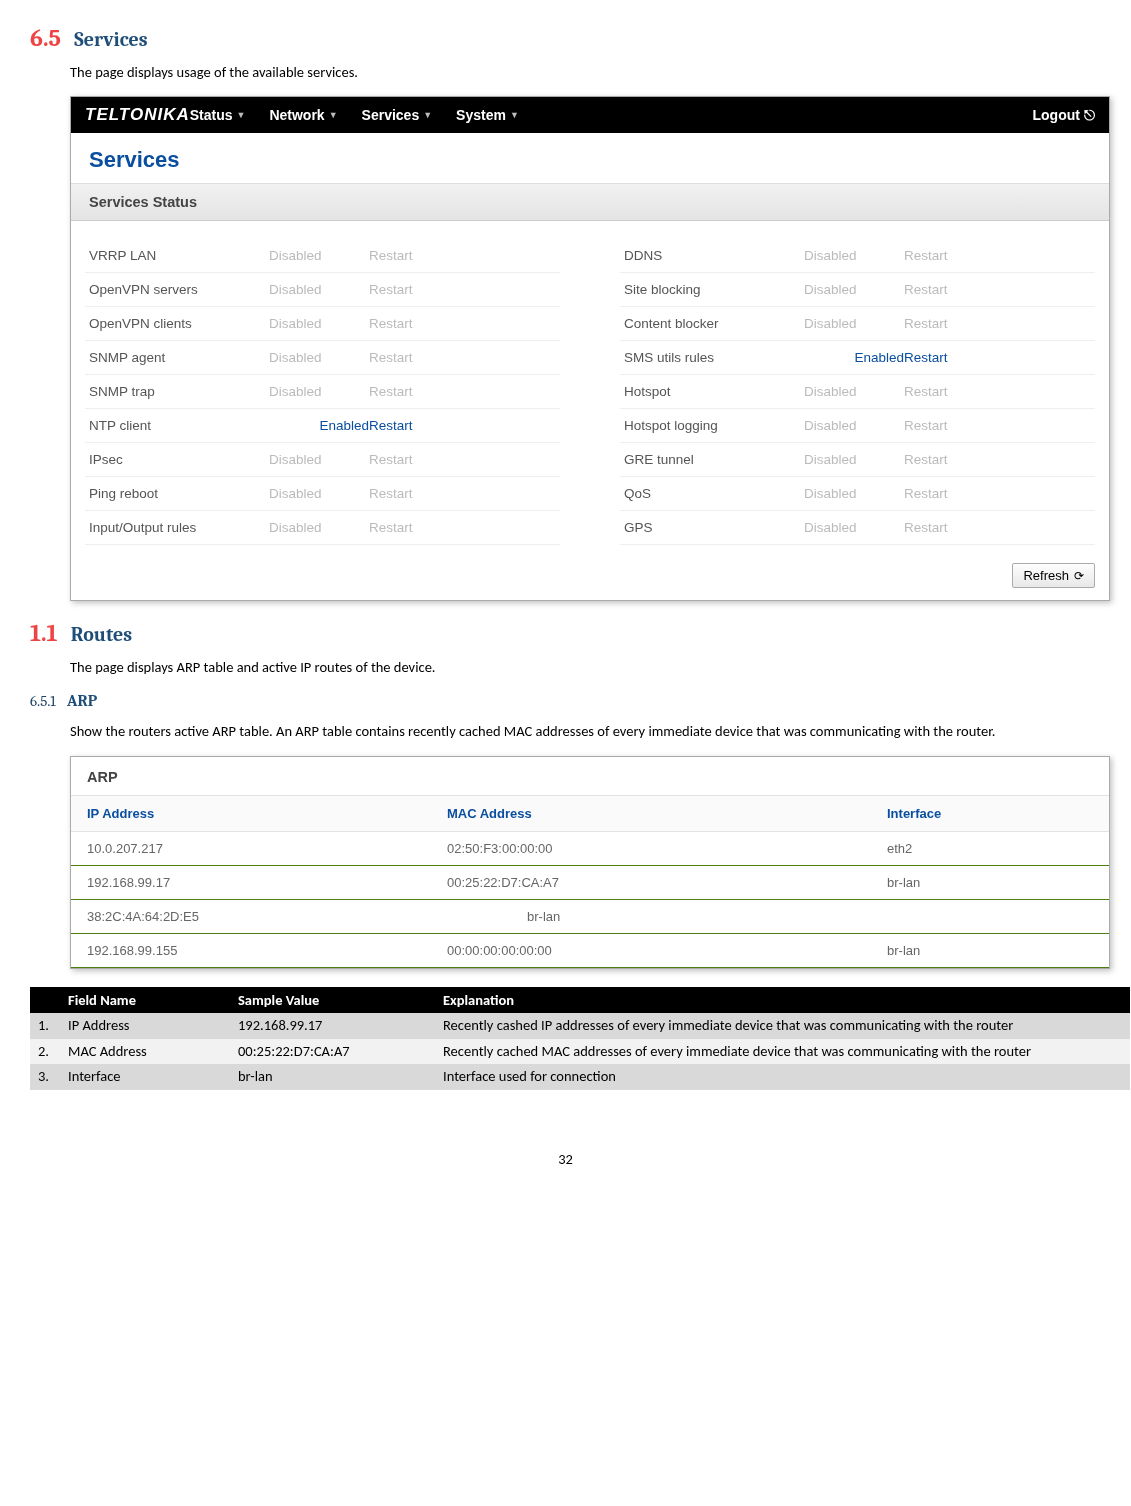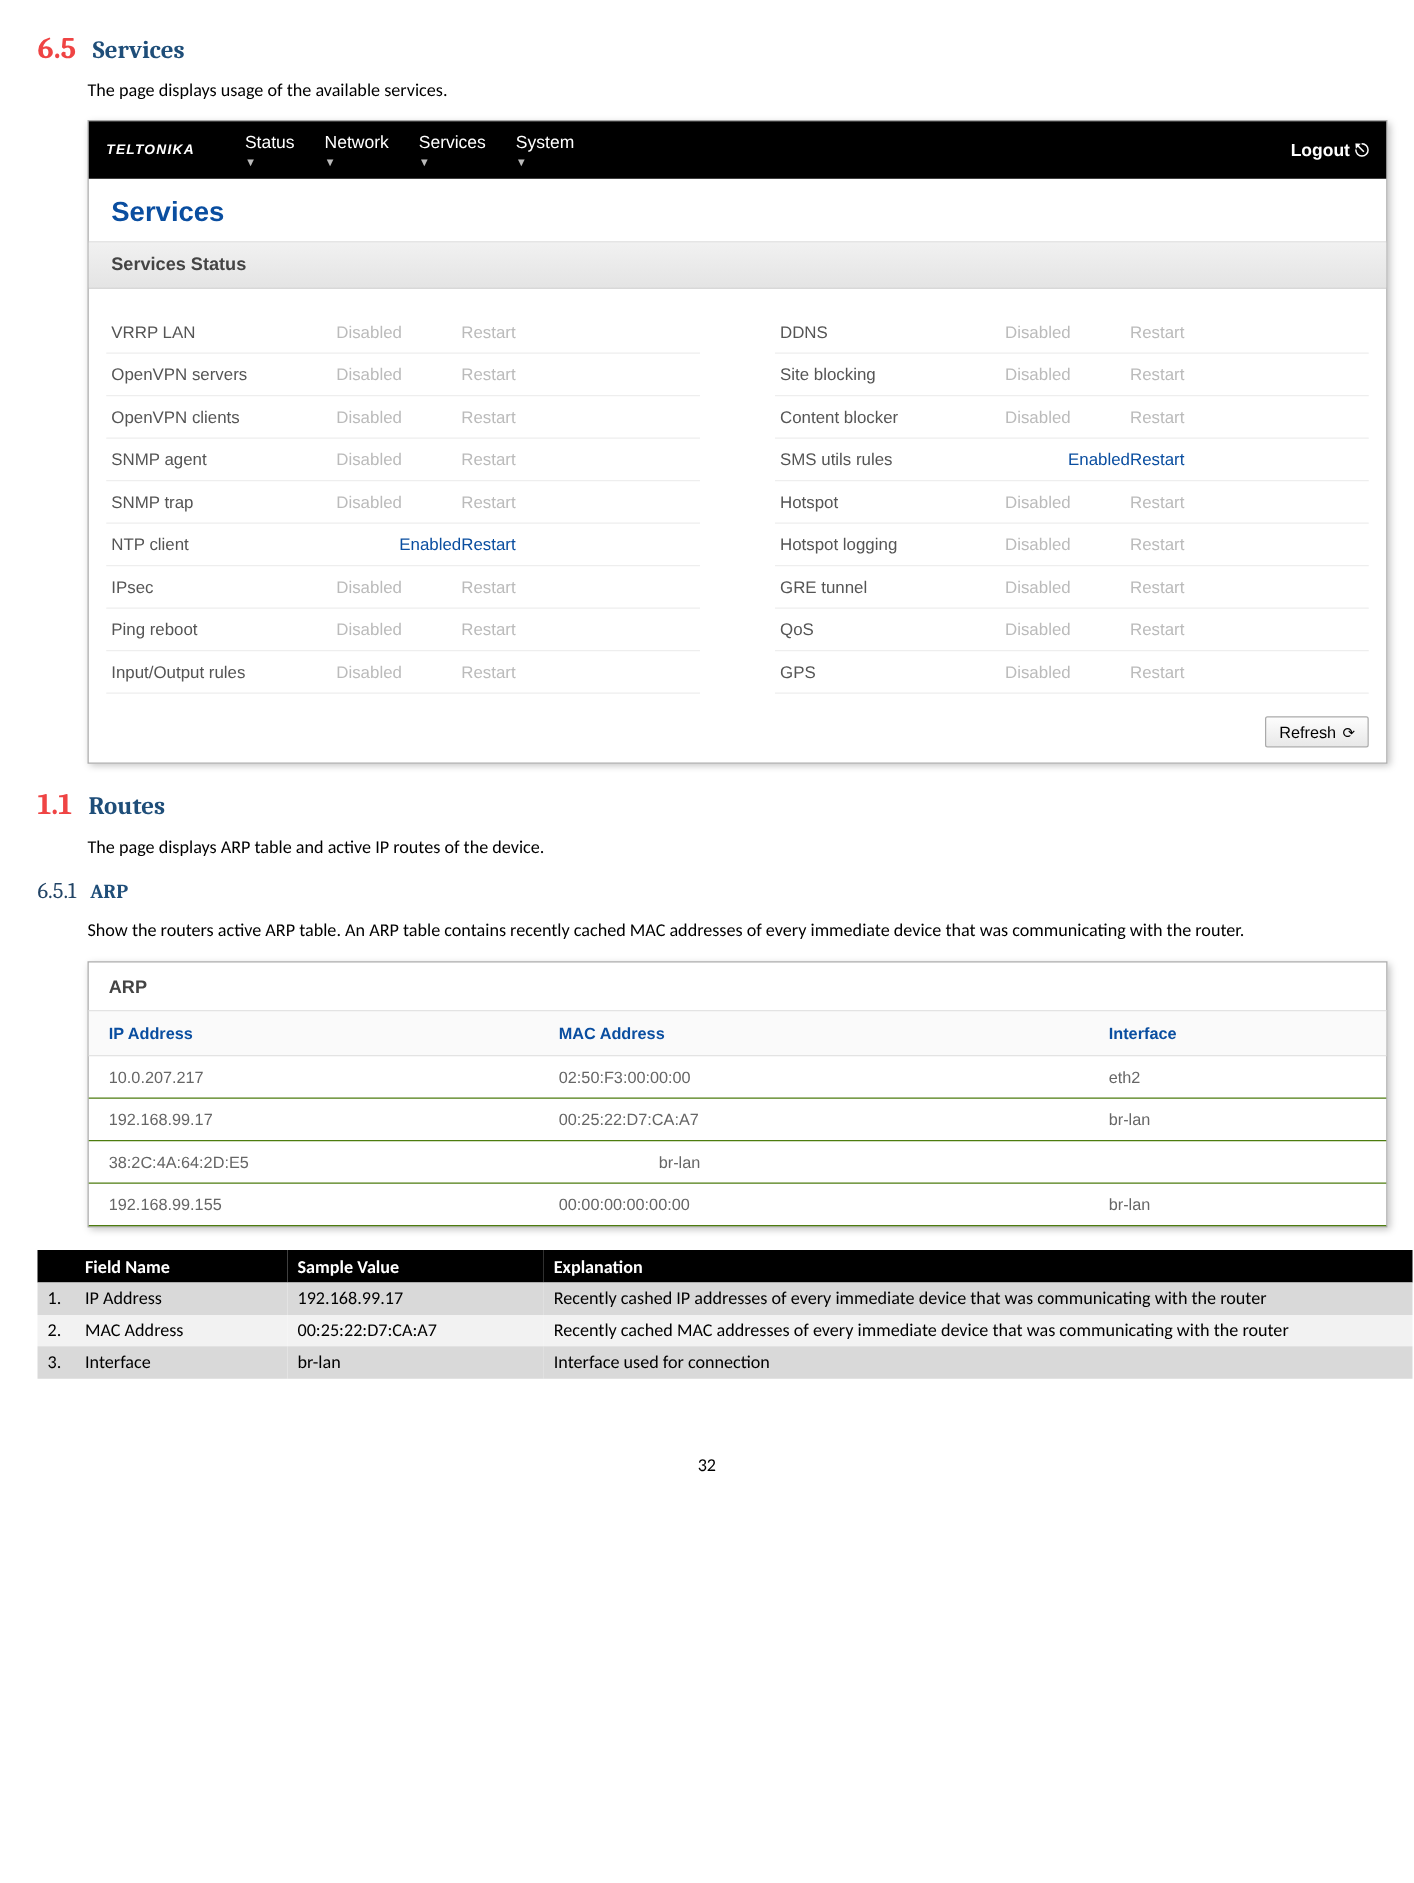--- a/index.html
+++ b/index.html
@@ -7,39 +7,39 @@
   .section-num { color: #ef4444; font-weight: bold; font-size: 24px; margin-right: 10px; font-family: Cambria, serif; }
   .section-title { color: #1f4e79; font-weight: bold; font-size: 20px; font-family: Cambria, serif; }
   .heading-row { margin: 4px 0 10px; }
   .body-text { margin: 0 0 14px 40px; line-height: 1.4; }
   .body-text-j { margin: 0 0 14px 0; line-height: 1.55; text-align: justify; }
   .body-text-j .pad { padding-left: 40px; }
   .screenshot { margin: 0 0 18px 40px; border: 1px solid #aaa; box-shadow: 2px 2px 6px rgba(0,0,0,.25); background: #fff; }
   
   .ss1 { width: 1040px; }
   .ss1-nav { background: #000; color: #fff; display: flex; align-items: center; padding: 8px 14px; font-family: Arial,sans-serif; font-size: 14px; }
-  .ss1-logo { font-weight: bold; font-style: italic; letter-spacing: 1px; font-size: 11px; margin-right: 40px; }
-  .ss1-navitem { margin-right: 24px; font-weight: normal; display:flex; gap:4px;flex-direction:column;}
+  .ss1-logo { font-weight: bold; font-style: italic; letter-spacing: 1px; font-size: 17px; }
+  .ss1-navitem { margin-right: 24px; font-weight: bold; display:flex; align-items:center; gap:4px;}
   .caret { font-size: 9px; color:#bbb; }
   .ss1-logout { margin-left: auto; font-weight: bold; display:flex; align-items:center; gap:4px;}
   .ss1-title { color: #0a4ea0; font-size: 22px; font-weight: bold; font-family: Arial,sans-serif; padding: 14px 18px 10px; }
   .ss1-subhead { background: linear-gradient(#f1f1f1,#e4e4e4); border-top:1px solid #ddd; border-bottom:1px solid #ccc; padding: 10px 18px; font-weight: bold; color:#444; font-family: Arial,sans-serif; }
   .ss1-body { display: flex; padding: 18px 14px 8px; gap: 60px; font-family: Arial,sans-serif; font-size: 13.5px; color:#555; }
   .ss1-col { flex:1; }
   .ss1-row { display:flex; align-items:center; border-bottom:1px solid #eee; padding: 9px 4px; }
   .ss1-name { flex: 0 0 180px; color:#555; }
   .ss1-stat { flex: 0 0 100px; color:#bbb; }
   .ss1-stat.enabled { color:#0a4ea0;text-align:right; }
   .ss1-restart { flex: 0 0 70px; color:#bbb; }
   .ss1-restart.enabled { color:#0a4ea0; }
   .ss1-footer { display:flex; justify-content:flex-end; padding: 10px 14px 12px; }
   .ss1-refresh { border:1px solid #aaa; background:linear-gradient(#fdfdfd,#e8e8e8); padding:4px 10px; font-size:13px; border-radius:2px; display:flex; align-items:center; gap:5px; font-family:Arial,sans-serif;}
   .refresh-icon { font-size:12px; }
   
-  .sub-num { color:#224466; font-family: Cambria,serif; font-size:18px; margin-right:8px; }
+  .sub-num { color:#224466; font-family: Cambria,serif; font-size:15px; margin-right:8px; }
   .sub-title { color:#1f4e79; font-weight:bold; font-family: Cambria,serif; font-size:16px; }
   .sub-row { margin: 8px 0 10px; }
   
   .ss2 { width: 1040px; font-family: Arial,sans-serif; }
   .ss2-title { font-weight:bold; color:#444; padding:12px 16px 10px; font-size:14.5px; }
   .ss2-head { display:flex; border-top:1px solid #e3e3e3; border-bottom:1px solid #e3e3e3; background:#fafafa; }
   .ss2-head .c { padding:10px 16px; color:#0a4ea0; font-weight:bold; font-size:13px; }
   .ss2-rows .r { display:flex; border-bottom:1px solid #4d7c0f; }
   .ss2-rows .c { padding:9px 16px; color:#666; font-size:13px; }
   .c1 { flex:0 0 360px; }

